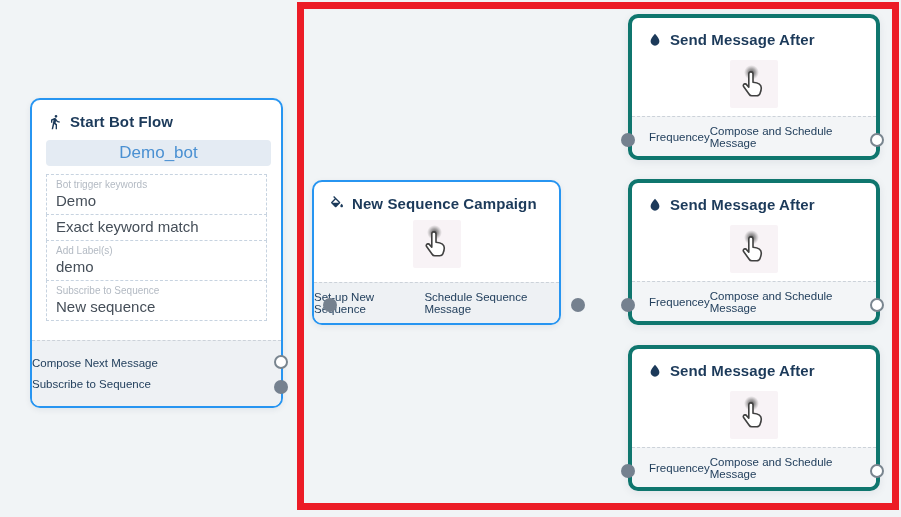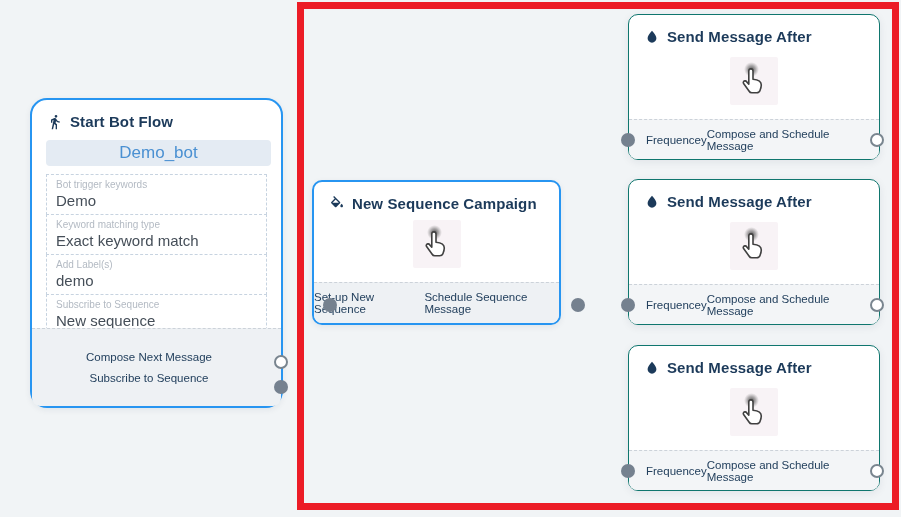--- a/index.html
+++ b/index.html
@@ -6,41 +6,41 @@
   html,body { width:901px; height:517px; overflow:hidden; }
   body { font-family:"Liberation Sans", sans-serif; background:#f1f4f6; }
   #canvas { position:relative; width:901px; height:517px; background:#f1f4f6; }
 
   
   #edges { position:absolute; inset:0; z-index:1; }
 
   
   .node { position:absolute; background:#fff; border-radius:10px; z-index:2; }
   .node.blue { border:2px solid #2795f1; box-shadow:0 2px 6px rgba(20,40,70,.07); }
-  .node.plain { border:1px solid #0f766e; box-shadow:0 2px 8px rgba(20,40,70,.08); }
+  .node.plain { border:4px solid #0f766e; box-shadow:0 2px 8px rgba(20,40,70,.08); }
 
   .node-header { display:flex; align-items:center; gap:7px; padding:13px 15px 6px 15px; }
   .node-title { font-size:15px; font-weight:700; color:#1c3a5a; letter-spacing:.1px; }
   .hicon { width:16px; height:16px; flex:0 0 auto; display:block; }
   .hicon svg { width:100%; height:100%; fill:#1c3a5a; }
 
   
-  #start-node { left:30px; top:98px; width:253px; height:310px;border-radius:17px; }
+  #start-node { left:30px; top:98px; width:253px; height:310px; }
   .bot-btn { margin:4px 14px 9px 14px; height:26px; background:#e4ebf3; border:none;
              border-radius:4px; color:#4a90d2; font-size:17px; width:225px;
              font-family:"Liberation Sans",sans-serif; cursor:pointer; display:block; }
   .fields { margin:0 14px; }
   .field { border:1px dashed #c7d3e0; padding:3px 9px 5px 9px; margin-top:-1px; background:#fff; }
   .field-label { font-size:10px; color:#b3bac3; line-height:14px; }
   .field-value { font-size:15px; color:#454e58; line-height:17px; }
 
   .node-footer { position:absolute; left:0; right:0; bottom:0; background:#eef1f4;
                  border-top:1px dashed #ccd2d9; border-radius:0 0 8px 8px; }
-  #start-footer { height:78px; display:flex; flex-direction:column; justify-content:center;
-                  align-items:center; gap:9px; padding-right:15px; }
+  #start-footer { height:66px; display:flex; flex-direction:column; justify-content:center;
+                  align-items:flex-start; gap:9px; padding-right:15px; }
   .out-label { font-size:11.5px; color:#24415e; }
 
   
   #campaign-node { left:312px; top:180px; width:249px; height:145px; }
   #campaign-footer { height:41px; display:flex; align-items:center; justify-content:center;
                      gap:9px; font-size:11.5px; color:#24415e; }
   #campaign-footer span { cursor:pointer; }
 
   
   .send-node { left:628px; width:252px; height:146px; }
@@ -100,21 +100,20 @@
       </span>
       <span class="node-title">Start Bot Flow</span>
     </div>
     <button class="bot-btn">Demo_bot</button>
     <div class="fields">
       <div class="field">
         <div class="field-label">Bot trigger keywords</div>
         <div class="field-value">Demo</div>
       </div>
       <div class="field">
-        <div class="field-label">Keyword matching type</div>
         <div class="field-value">Exact keyword match</div>
       </div>
       <div class="field">
         <div class="field-label">Add Label(s)</div>
         <div class="field-value">demo</div>
       </div>
       <div class="field">
         <div class="field-label">Subscribe to Sequence</div>
         <div class="field-value">New sequence</div>
       </div>

